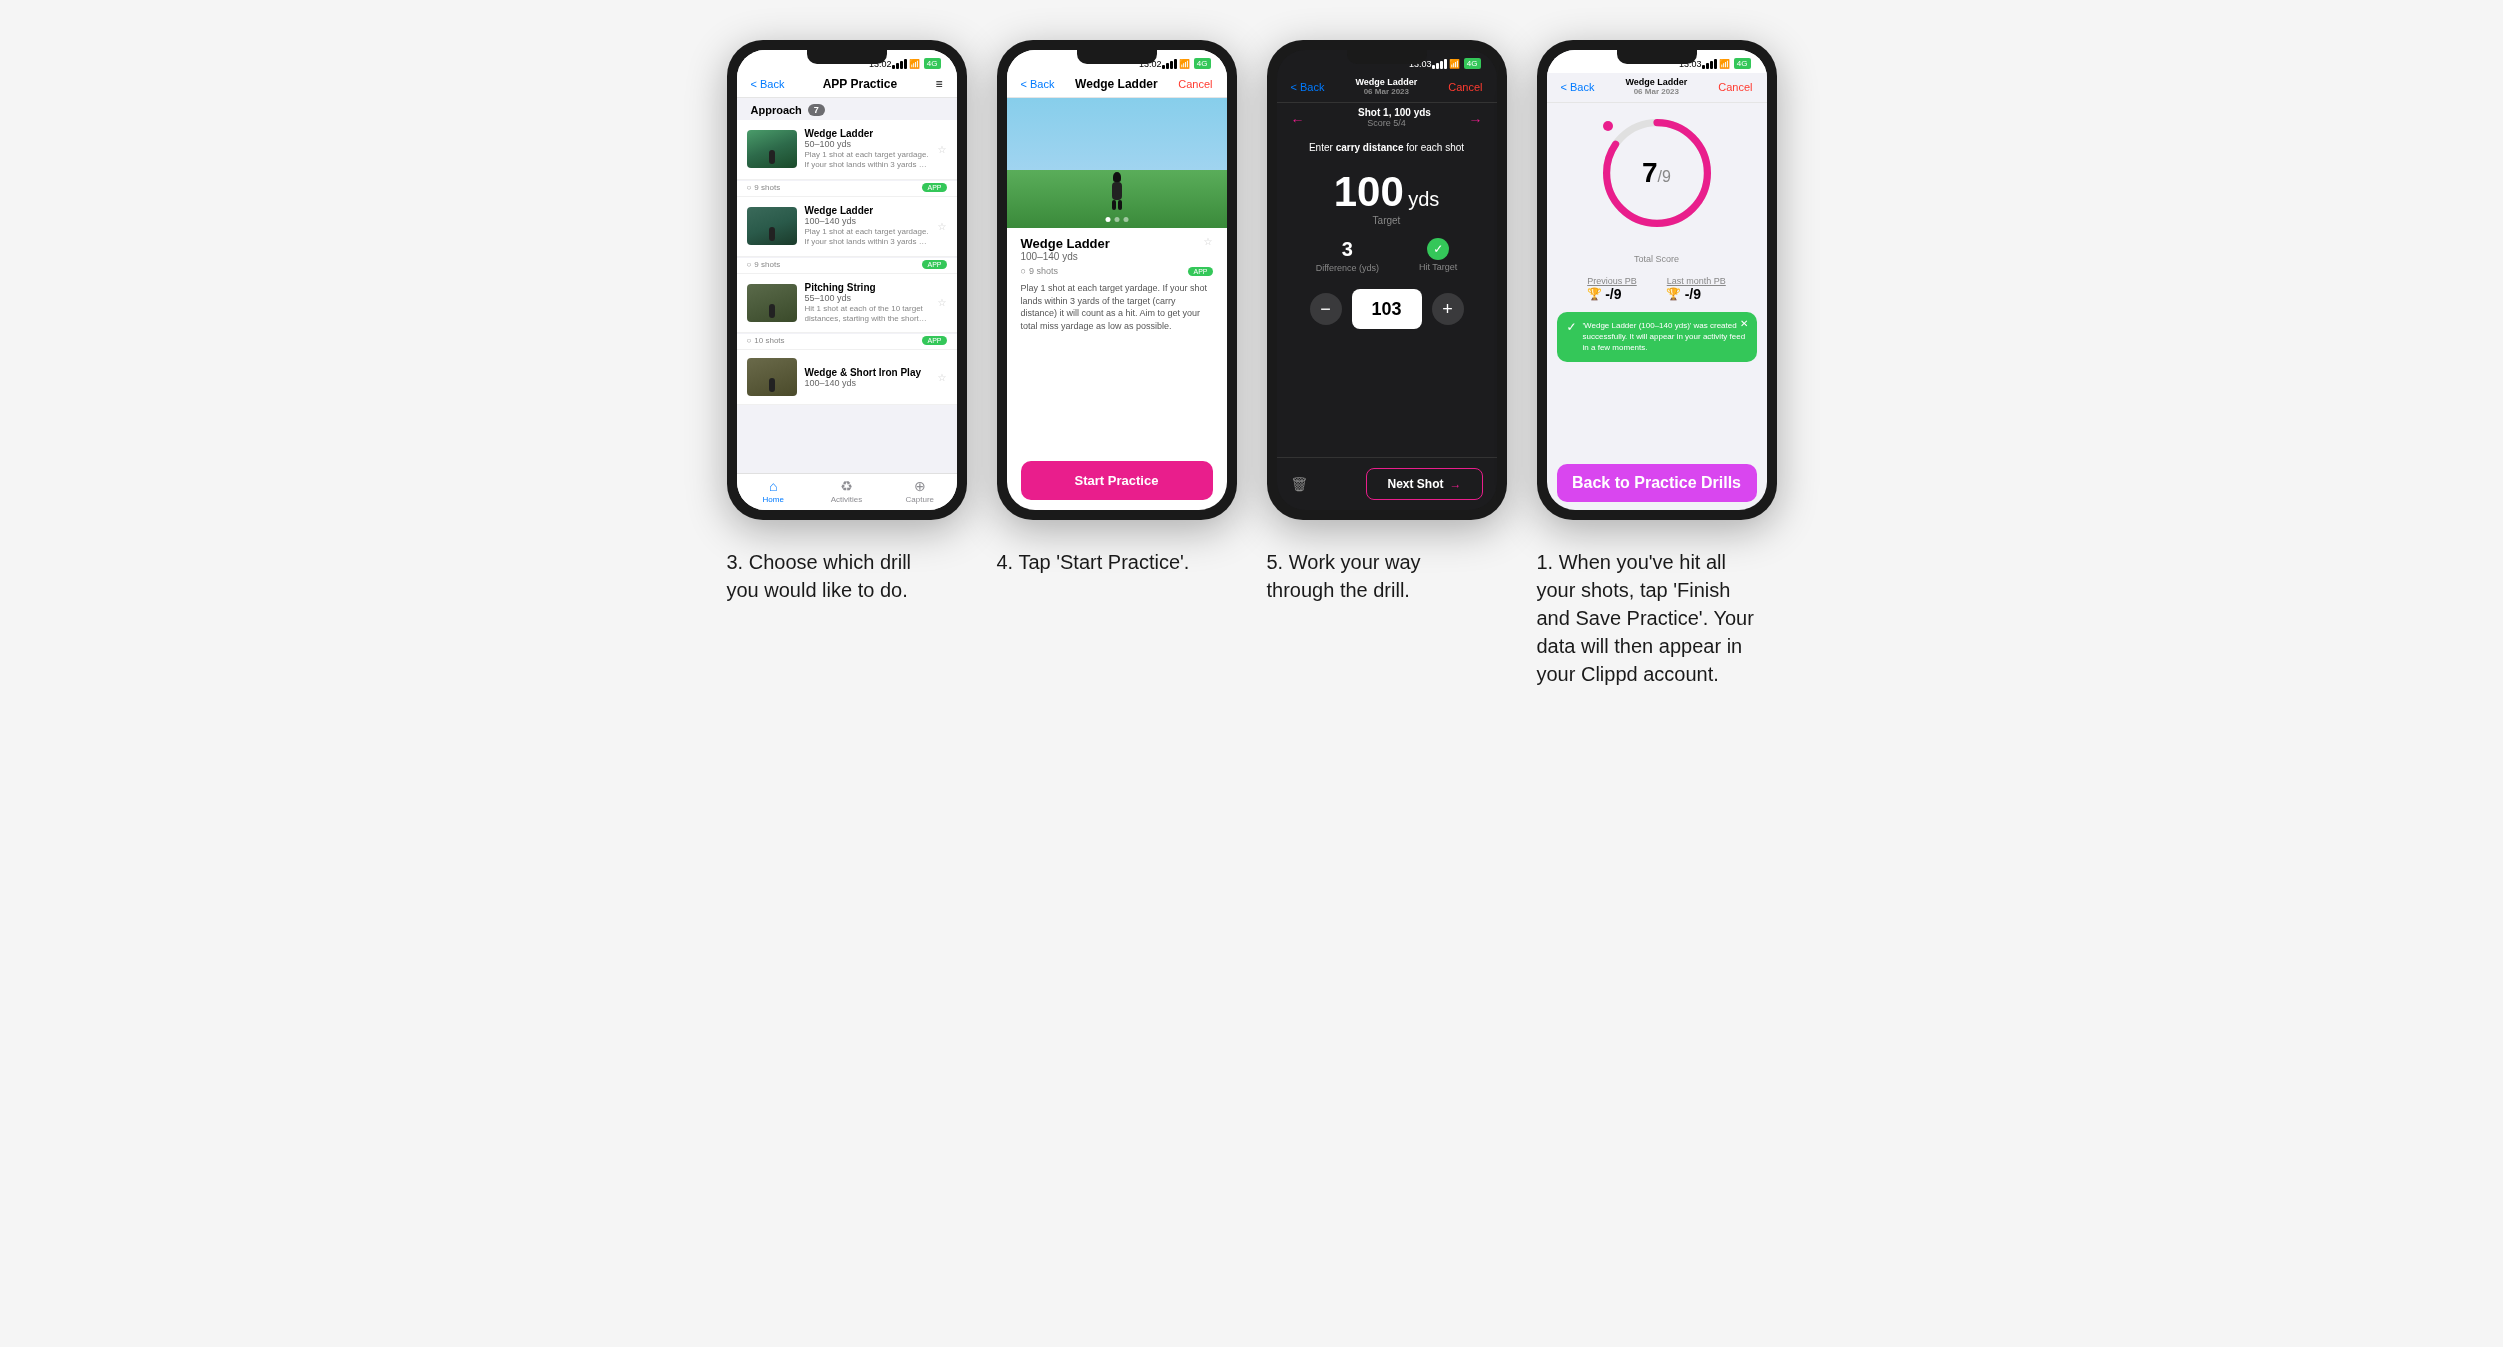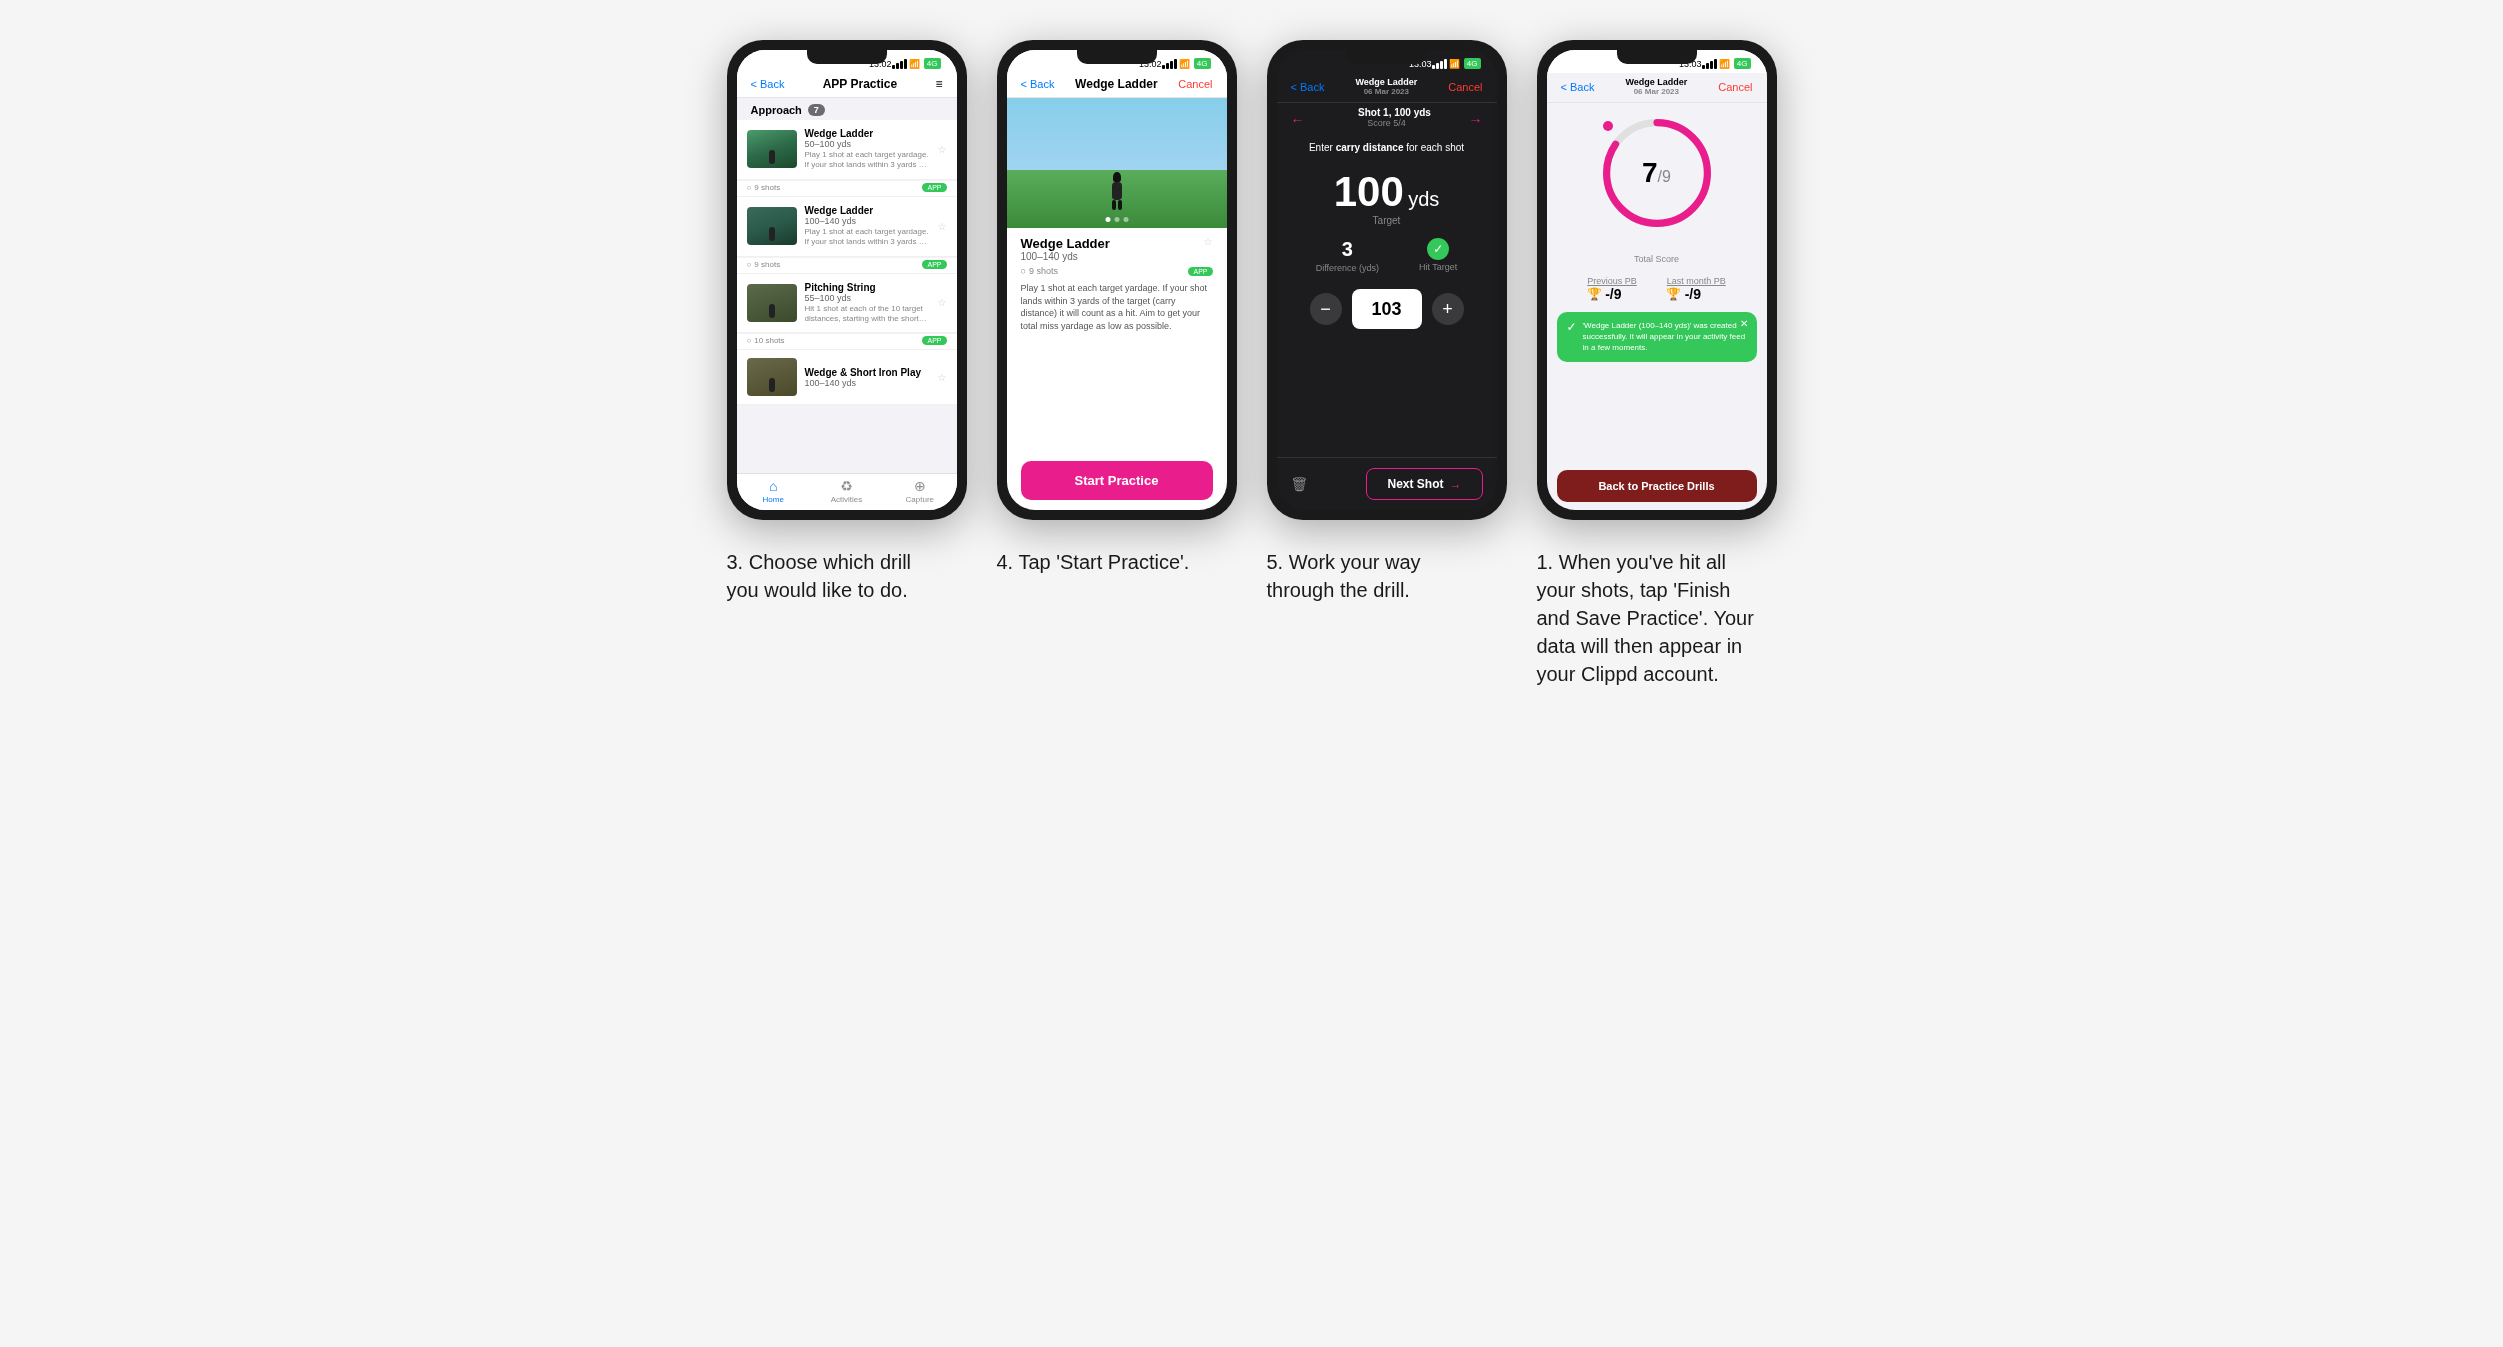--- a/index.html
+++ b/index.html
@@ -401,25 +401,25 @@
       align-items: flex-start;
       gap: 6px;
       position: relative;
       flex-shrink: 0;
     }
     .success-check { color: #fff; font-size: 12px; flex-shrink: 0; }
     .success-text { font-size: 8px; color: #fff; line-height: 1.4; flex: 1; }
     .success-close { color: #fff; font-size: 10px; position: absolute; top: 6px; right: 8px; }
     .back-btn {
       margin: 4px 10px 8px;
-      background: #7f1d1d;
+      background: #d946ef;
       color: #fff;
       border-radius: 10px;
       padding: 10px;
-      font-size: 11px;
+      font-size: 16px;
       font-weight: 600;
       text-align: center;
       flex-shrink: 0;
     }
     
     .description {
       margin-top: 8px;
       font-size: 20px;
       color: #1a1a1a;
       line-height: 1.4;

